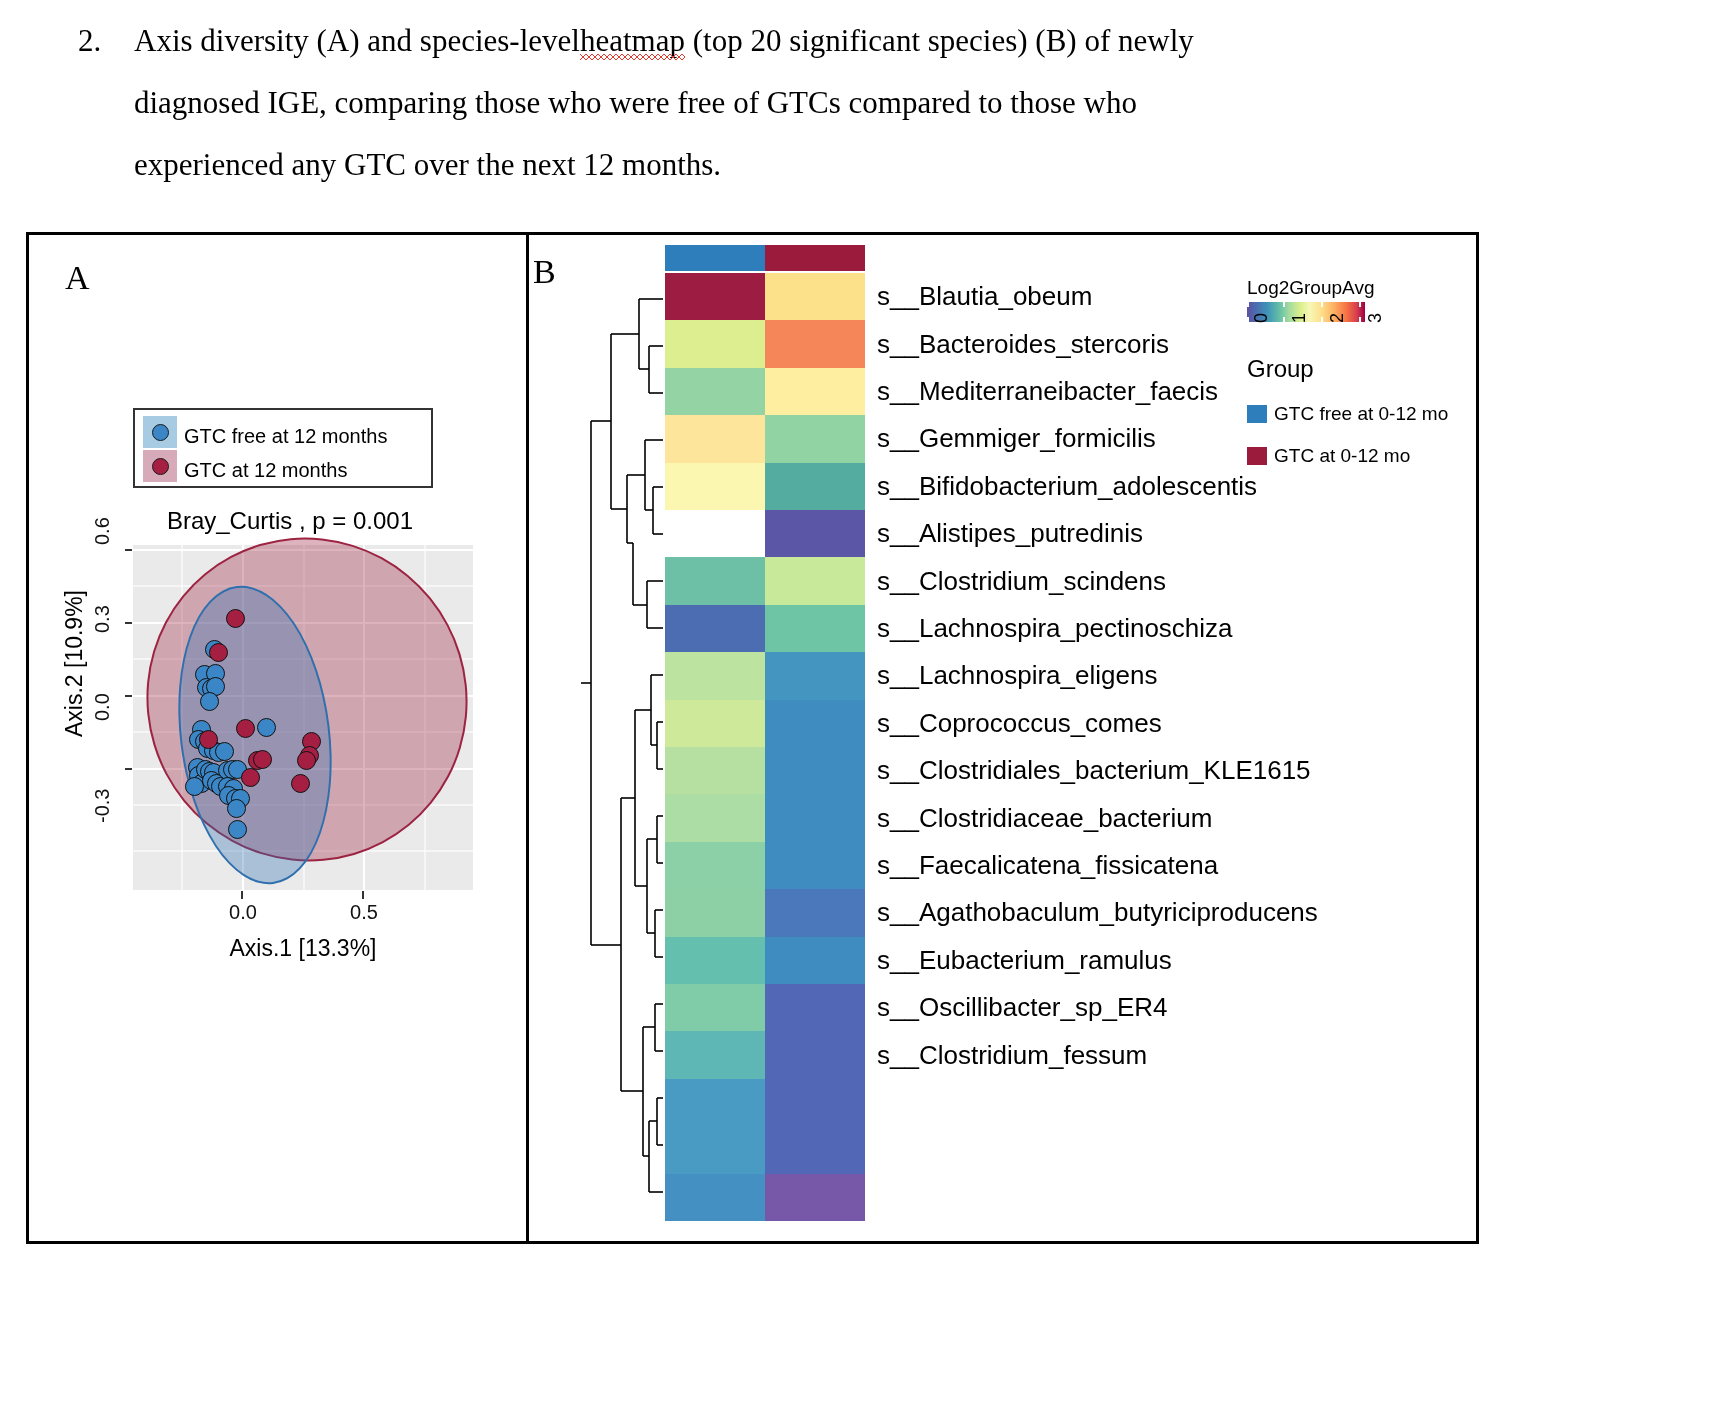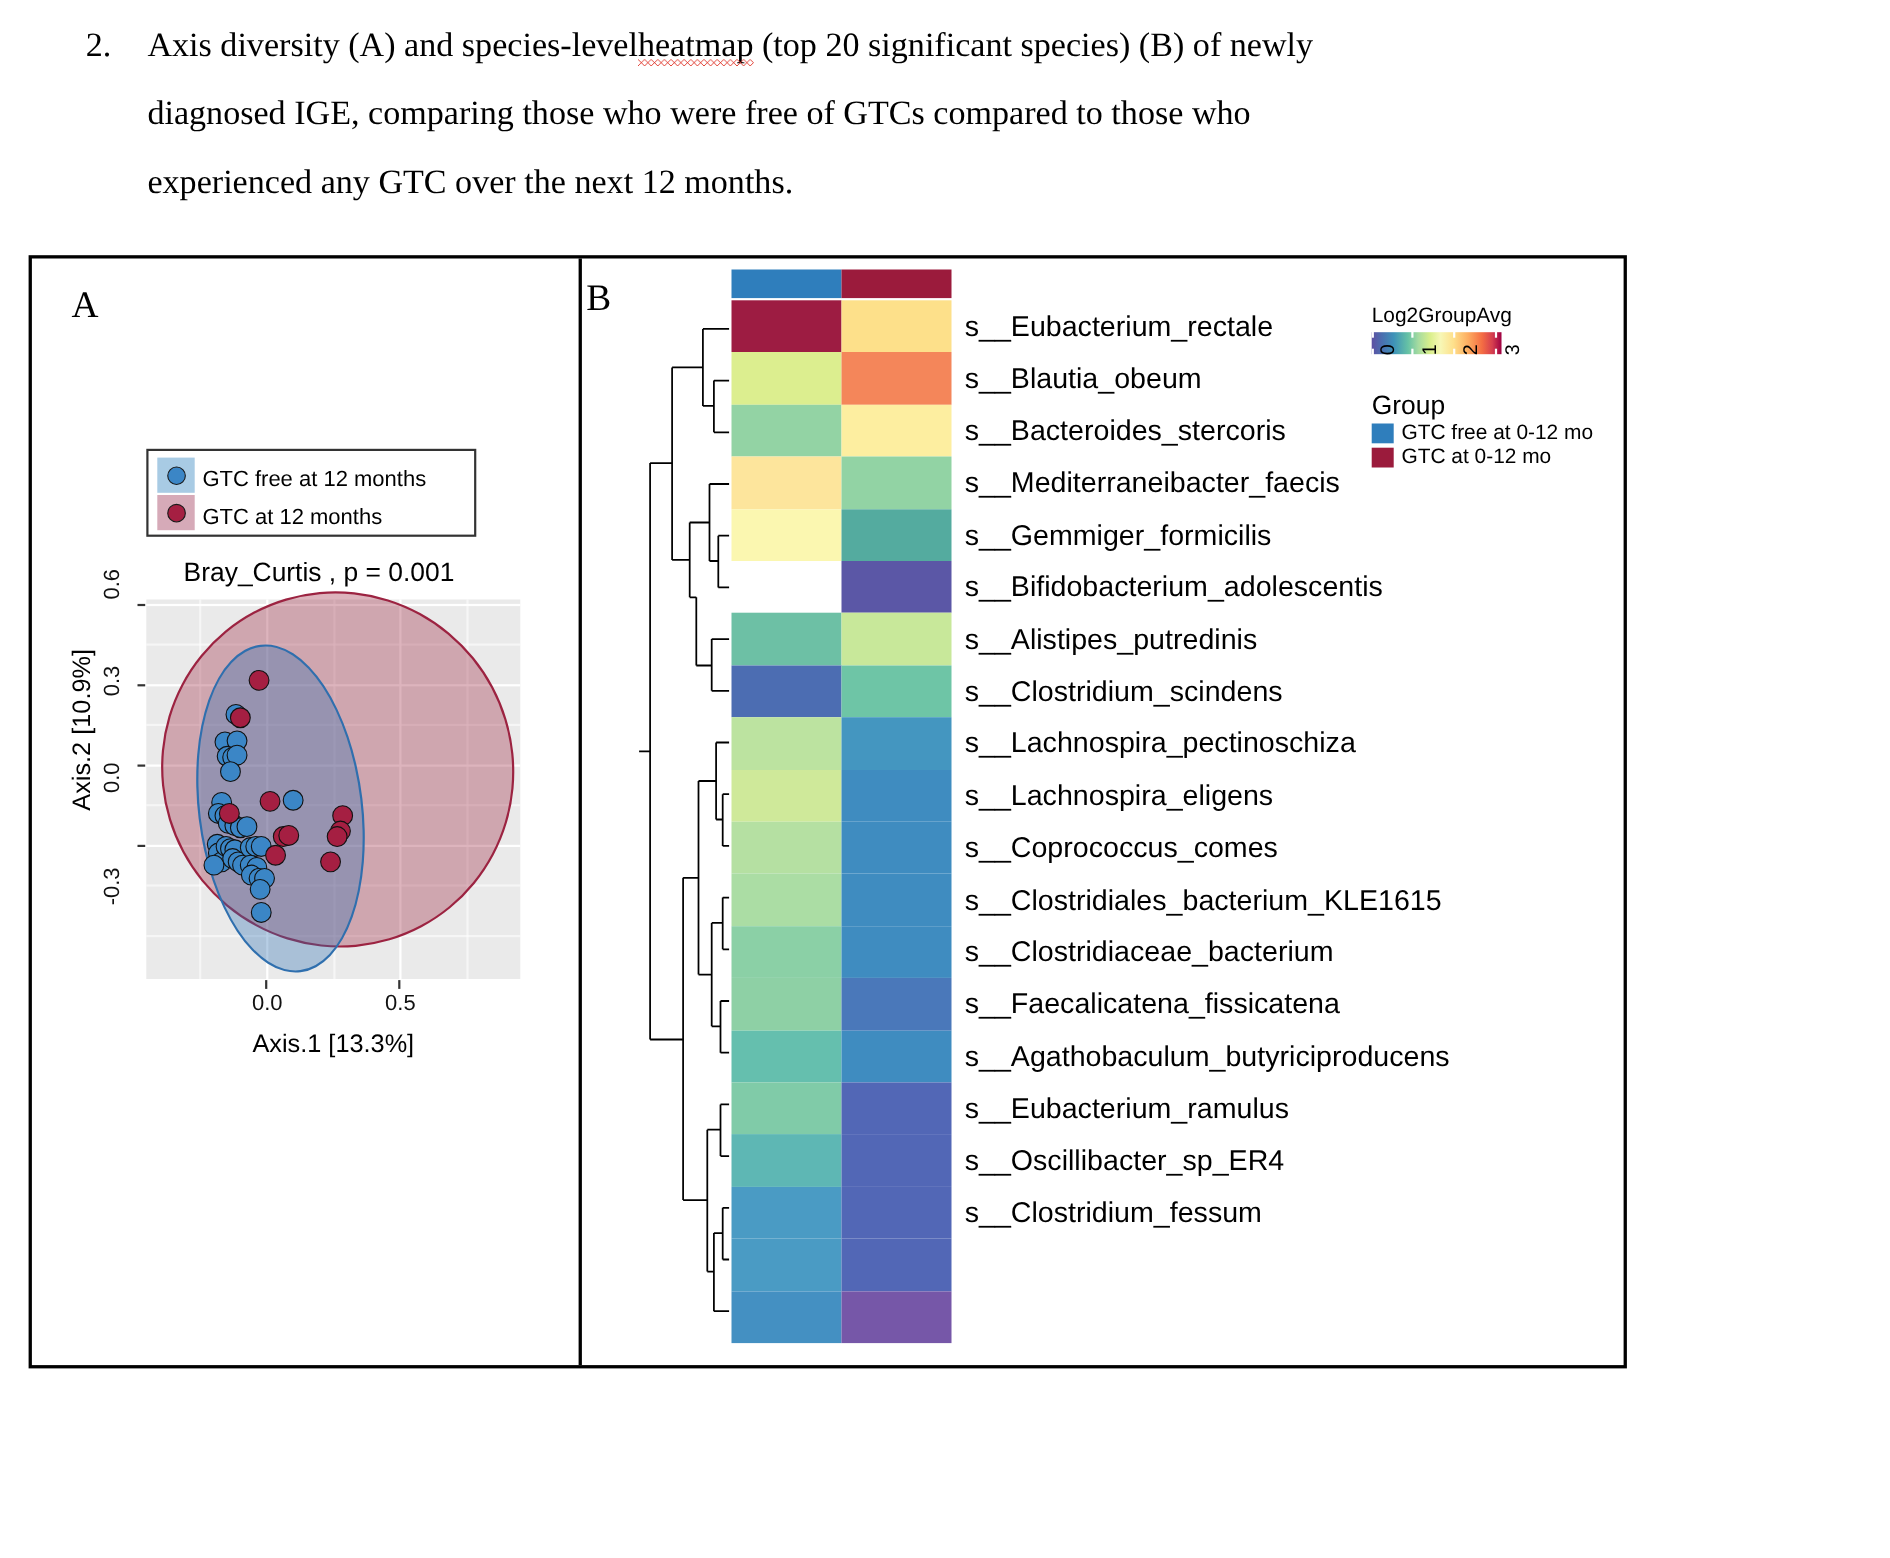--- a/index.html
+++ b/index.html
@@ -181,21 +181,21 @@
   }
   .cb-lab {
     position:absolute; top:0;
     font-family:"Liberation Sans", sans-serif; font-size:18px; color:#000;
     transform:rotate(-90deg); transform-origin:left top;
   }
   .legB-group-title {
     font-family:"Liberation Sans", sans-serif; font-size:24px; color:#000;
     margin-top:6px;
   }
-  .legB-row { display:flex; align-items:center; margin-top:0; }
+  .legB-row { display:flex; align-items:center; margin-top:20px; }
   .legB-swatch { width:20px; height:18px; flex:0 0 20px; }
   .legB-text {
     font-family:"Liberation Sans", sans-serif; font-size:19px; color:#000;
     margin-left:7px; white-space:nowrap;
   }
 </style>
 </head>
 <body>
 
 <div id="caption">
@@ -436,21 +436,20 @@
         <div class="hm-cell" style="background: rgb(94, 183, 180);"></div>
         <div class="hm-cell" style="background: rgb(82, 103, 182);"></div>
         <div class="hm-cell" style="background: rgb(74, 155, 196);"></div>
         <div class="hm-cell" style="background: rgb(82, 103, 182);"></div>
         <div class="hm-cell" style="background: rgb(74, 155, 196);"></div>
         <div class="hm-cell" style="background: rgb(82, 103, 182);"></div>
         <div class="hm-cell" style="background: rgb(68, 144, 194);"></div>
         <div class="hm-cell" style="background: rgb(118, 87, 168);"></div>
       </div>
     <div id="rowlabels" style="grid-template-rows: repeat(20, 1fr);">
-        <div class="rowlabel">s__Eubacterium_rectale</div>
         <div class="rowlabel">s__Blautia_obeum</div>
         <div class="rowlabel">s__Bacteroides_stercoris</div>
         <div class="rowlabel">s__Mediterraneibacter_faecis</div>
         <div class="rowlabel">s__Gemmiger_formicilis</div>
         <div class="rowlabel">s__Bifidobacterium_adolescentis</div>
         <div class="rowlabel">s__Alistipes_putredinis</div>
         <div class="rowlabel">s__Clostridium_scindens</div>
         <div class="rowlabel">s__Lachnospira_pectinoschiza</div>
         <div class="rowlabel">s__Lachnospira_eligens</div>
         <div class="rowlabel">s__Coprococcus_comes</div>

